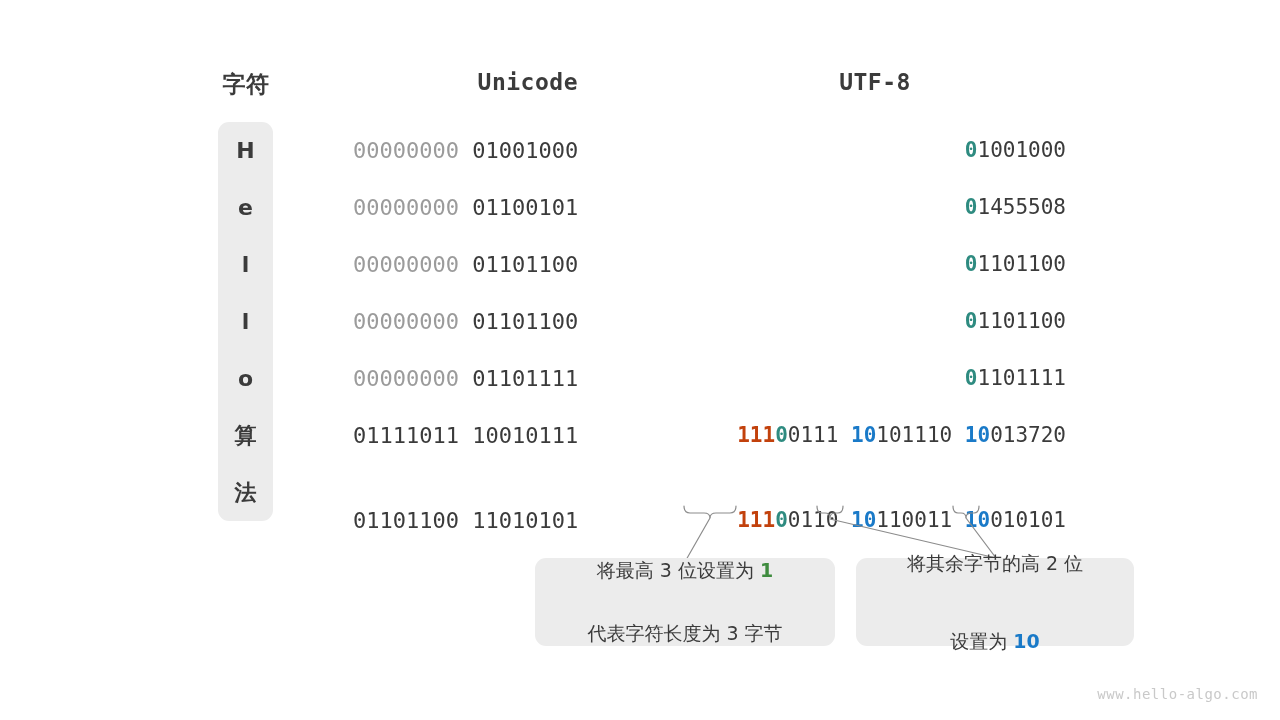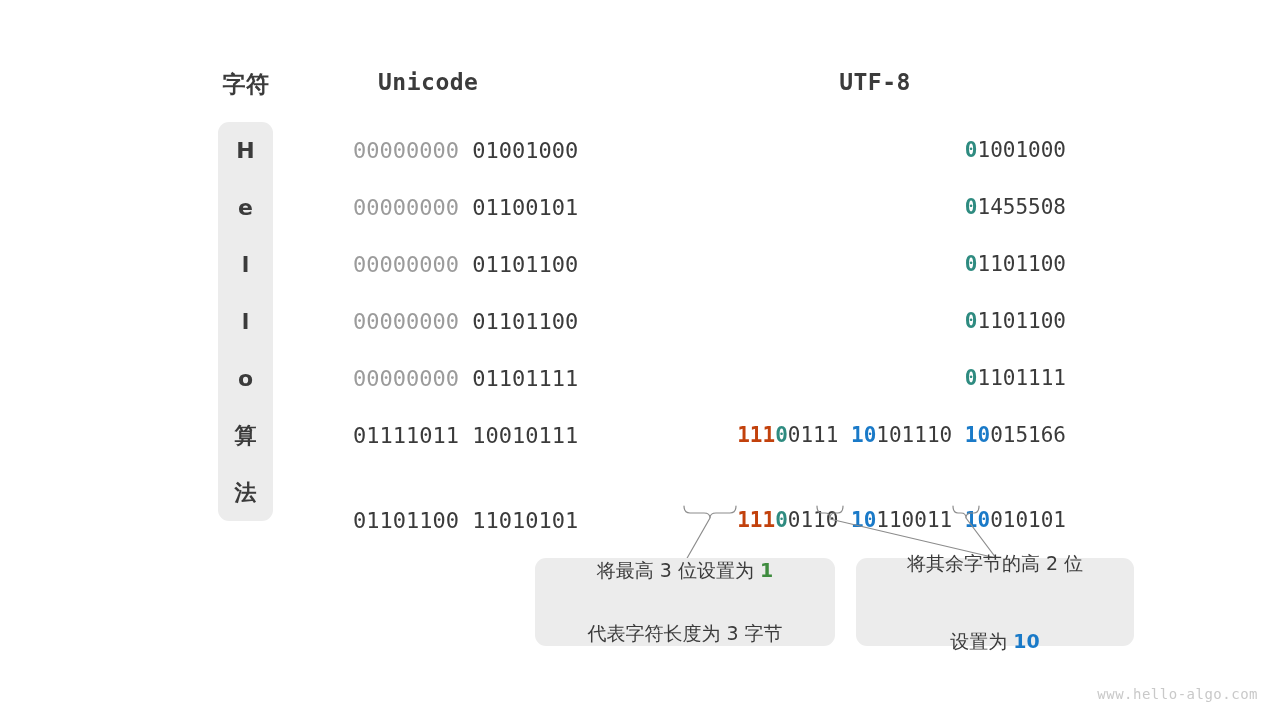--- a/index.html
+++ b/index.html
@@ -19,21 +19,21 @@
   .col-header {
     position: absolute;
     font-family: "DejaVu Sans Mono", monospace;
     font-weight: bold;
     font-size: 23px;
     color: #3b3b3b;
     letter-spacing: 0.5px;
     white-space: nowrap;
   }
   #hdr-char   { left: 218px; top: 69px; width: 56px; text-align: center; font-family: "DejaVu Sans", sans-serif; }
-  #hdr-uni    { left: 378px; top: 69px; width: 200px; text-align: left; }
+  #hdr-uni    { left: 378px; top: 69px; width: 200px; text-align: right; }
   #hdr-utf8   { left: 775px; top: 69px; width: 200px; text-align: center; }
 
   
   #char-box {
     position: absolute;
     left: 218px;
     top: 122px;
     width: 55px;
     height: 399px;
     background: #ececec;
@@ -158,21 +158,21 @@
     <div class="row" style="top: 293px;">
       <div class="uni"><span class="b-dim">00000000</span><span class="b-dark"> </span><span class="b-dark">01101100</span></div>
       <div class="utf"><span class="b-teal">0</span><span class="b-dark">1101100</span></div>
     </div>
     <div class="row" style="top: 350px;">
       <div class="uni"><span class="b-dim">00000000</span><span class="b-dark"> </span><span class="b-dark">01101111</span></div>
       <div class="utf"><span class="b-teal">0</span><span class="b-dark">1101111</span></div>
     </div>
     <div class="row" style="top: 407px;">
       <div class="uni"><span class="b-dark">01111011</span><span class="b-dark"> </span><span class="b-dark">10010111</span></div>
-      <div class="utf"><span class="b-green">111</span><span class="b-teal">0</span><span class="b-dark">0111</span><span class="b-dark"> </span><span class="b-blue">10</span><span class="b-dark">101110</span><span class="b-dark"> </span><span class="b-blue">10</span><span class="b-dark">015166</span></div>
+      <div class="utf"><span class="b-green">111</span><span class="b-teal">0</span><span class="b-dark">0111</span><span class="b-dark"> </span><span class="b-blue">10</span><span class="b-dark">101110</span><span class="b-dark"> </span><span class="b-blue">10</span><span class="b-dark">013720</span></div>
     </div>
     <div class="row" style="top: 492px;">
       <div class="uni"><span class="b-dark">01101100</span><span class="b-dark"> </span><span class="b-dark">11010101</span></div>
       <div class="utf"><span class="b-green">111</span><span class="b-teal">0</span><span class="b-dark">0110</span><span class="b-dark"> </span><span class="b-blue">10</span><span class="b-dark">110011</span><span class="b-dark"> </span><span class="b-blue">10</span><span class="b-dark">010101</span></div>
     </div>
   </div>
 
 <svg id="connectors" viewBox="0 0 1280 720" xmlns="http://www.w3.org/2000/svg">
   <g fill="none" stroke="#8c8c8c" stroke-width="1.2" stroke-linecap="round">
 

